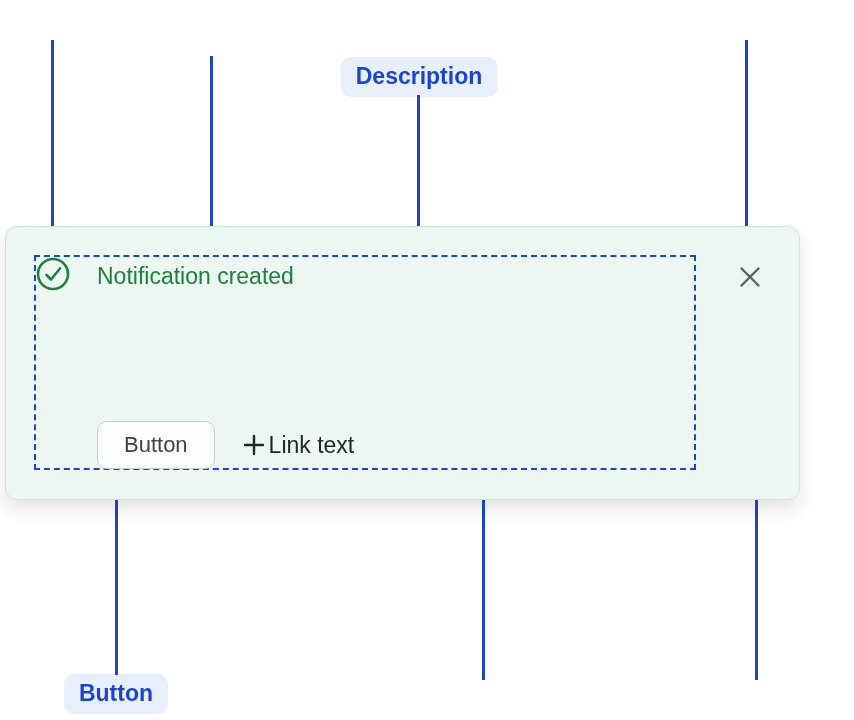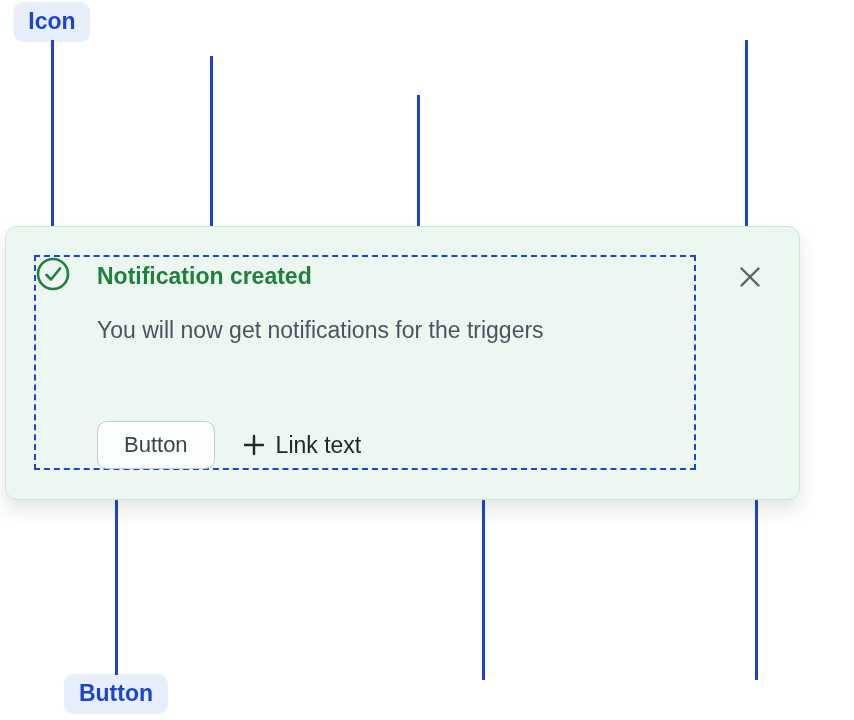--- a/index.html
+++ b/index.html
@@ -39,49 +39,49 @@
     background:var(--card-bg);border:1px solid var(--card-border);border-radius:12px;
     box-shadow:0 10px 18px rgba(23,43,35,.12);
   }
   .content-outline{
     position:absolute;left:28px;top:28px;width:662px;height:215px;
     border:2px dashed var(--annotation-blue);
   }
   .flag-icon{position:absolute;left:30px;top:30px;width:34px;height:34px;color:var(--success-green);}
   .flag-title{
     position:absolute;left:91px;top:36px;
-    font-size:23px;font-weight:700;color:var(--success-green);white-space:nowrap;
+    font-size:23px;font-weight:400;color:var(--success-green);white-space:nowrap;
   }
   .flag-desc{
     position:absolute;left:91px;top:82px;
     font-size:23px;line-height:42px;color:var(--description-gray);
   }
   .actions{position:absolute;left:91px;top:194px;height:48px;display:flex;align-items:center;gap:26px;}
   .flag-button{
     height:48px;padding:16px 26px;display:flex;align-items:center;
     background:var(--button-bg);border:1px solid var(--button-border);border-radius:10px;
     font-size:22px;color:var(--button-text);font-family:inherit;cursor:pointer;white-space:nowrap;
   }
   .flag-link{
-    display:flex;align-items:center;gap:9px;cursor:pointer;
+    display:flex;align-items:center;gap:2px;cursor:pointer;
     font-size:23px;font-weight:500;color:var(--link-text);text-decoration:none;white-space:nowrap;
   }
   .flag-link svg{color:var(--link-text);}
   .dismiss-btn{
     position:absolute;left:722px;top:28px;width:44px;height:44px;
     display:flex;align-items:center;justify-content:center;
     background:transparent;border:none;cursor:pointer;color:var(--dismiss-gray);
   }
 </style>
 </head>
 <body>
 
 <div class="stage">
 
-  <div class="pill" style="left:52px;top:2px">Icon</div>
+  <div class="pill" style="left:419px;top:57px">Description</div>
 
   <div class="pill" style="left:116px;top:674px">Button</div>
 
   <div class="vline" style="left:51px;top:40px;height:207px">
       <span class="dot end"></span>
     </div>
   <div class="vline" style="left:210px;top:56px;height:207px">
       <span class="dot end"></span>
     </div>
   <div class="vline" style="left:417px;top:95px;height:207px">
@@ -108,21 +108,20 @@
     <span class="flag-icon">
       <svg width="34" height="34" viewBox="0 0 34 34">
         <circle cx="17" cy="17" r="15" fill="none" stroke="currentColor" stroke-width="2.6"></circle>
         <path d="M10.5 18 L15 22.5 L24 11.5" fill="none" stroke="currentColor" stroke-width="2.6" stroke-linecap="round" stroke-linejoin="round"></path>
       </svg>
     </span>
 
     <div class="flag-title">Notification created</div>
 
     <div class="flag-desc">
-      <span style="display:block">You will now get notifications for the triggers</span>
     </div>
 
     <div class="actions">
       <button class="flag-button">Button</button>
       <a class="flag-link">
         <span style="display:flex">
           <svg width="26" height="26" viewBox="0 0 26 26">
             <path d="M13 4 V22 M4 13 H22" fill="none" stroke="currentColor" stroke-width="2.4" stroke-linecap="round"></path>
           </svg>
         </span>

